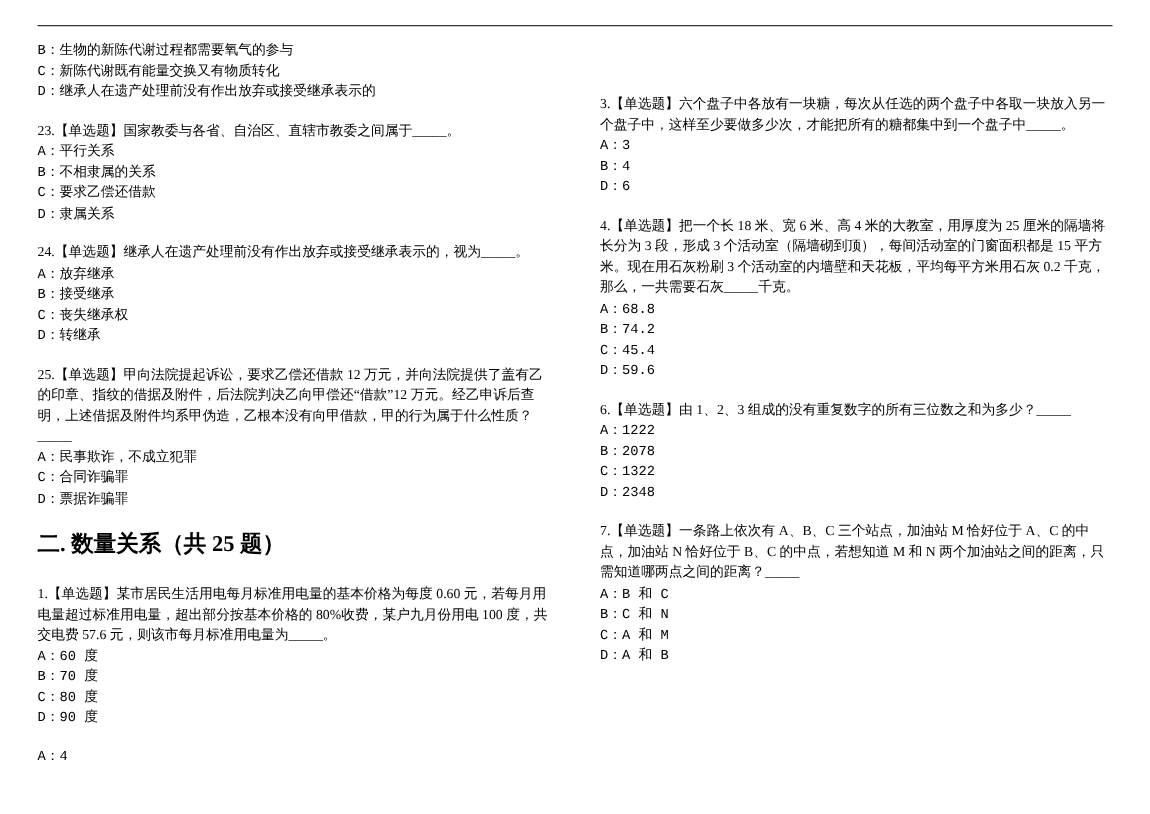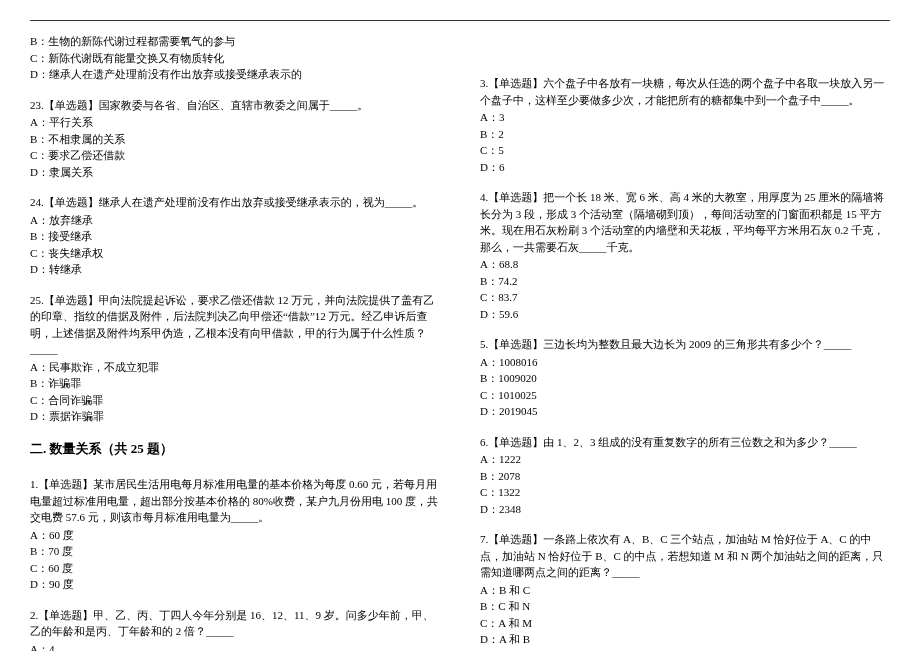--- a/index.html
+++ b/index.html
@@ -28,24 +28,25 @@
     min-width: 0;
   }
   .q-block {
     margin-bottom: 14px;
   }
   .q-text {
     margin-bottom: 1px;
   }
   .opt {
     margin-bottom: 0px;
+    font-family: Liberation Mono, monospace;
   }
   .section-title {
     font-weight: bold;
-    font-size: 13px;
+    font-size: 18px;
     margin: 10px 0 18px 0;
   }
 </style>
 </head>
 <body>
 
 <hr class="hr-line">
 
 <div class="columns">
 
@@ -69,70 +70,60 @@
       <div class="q-text">24.【单选题】继承人在遗产处理前没有作出放弃或接受继承表示的，视为_____。</div>
       <div class="opt">A：放弃继承</div>
       <div class="opt">B：接受继承</div>
       <div class="opt">C：丧失继承权</div>
       <div class="opt">D：转继承</div>
     </div>
 
     <div class="q-block">
       <div class="q-text">25.【单选题】甲向法院提起诉讼，要求乙偿还借款 12 万元，并向法院提供了盖有乙的印章、指纹的借据及附件，后法院判决乙向甲偿还“借款”12 万元。经乙申诉后查明，上述借据及附件均系甲伪造，乙根本没有向甲借款，甲的行为属于什么性质？_____</div>
       <div class="opt">A：民事欺诈，不成立犯罪</div>
-      <div class="opt">B：诈骗罪</div>
       <div class="opt">C：合同诈骗罪</div>
       <div class="opt">D：票据诈骗罪</div>
     </div>
 
     <div class="section-title">二. 数量关系（共 25 题）</div>
 
     <div class="q-block">
       <div class="q-text">1.【单选题】某市居民生活用电每月标准用电量的基本价格为每度 0.60 元，若每月用电量超过标准用电量，超出部分按基本价格的 80%收费，某户九月份用电 100 度，共交电费 57.6 元，则该市每月标准用电量为_____。</div>
       <div class="opt">A：60 度</div>
       <div class="opt">B：70 度</div>
-      <div class="opt">C：60 度</div>
+      <div class="opt">C：80 度</div>
       <div class="opt">D：90 度</div>
     </div>
 
     <div class="q-block">
-      <div class="q-text">2.【单选题】甲、乙、丙、丁四人今年分别是 16、12、11、9 岁。问多少年前，甲、乙的年龄和是丙、丁年龄和的 2 倍？_____</div>
       <div class="opt">A：4</div>
 
     </div>
 
   </div>
 
   <div class="col">
 
     <div style="height:42px;"></div>
 
     <div class="q-block">
       <div class="q-text">3.【单选题】六个盘子中各放有一块糖，每次从任选的两个盘子中各取一块放入另一个盘子中，这样至少要做多少次，才能把所有的糖都集中到一个盘子中_____。</div>
       <div class="opt">A：3</div>
-      <div class="opt">B：2</div>
-      <div class="opt">C：5</div>
+      <div class="opt">B：4</div>
       <div class="opt">D：6</div>
     </div>
 
     <div class="q-block">
       <div class="q-text">4.【单选题】把一个长 18 米、宽 6 米、高 4 米的大教室，用厚度为 25 厘米的隔墙将长分为 3 段，形成 3 个活动室（隔墙砌到顶），每间活动室的门窗面积都是 15 平方米。现在用石灰粉刷 3 个活动室的内墙壁和天花板，平均每平方米用石灰 0.2 千克，那么，一共需要石灰_____千克。</div>
       <div class="opt">A：68.8</div>
       <div class="opt">B：74.2</div>
-      <div class="opt">C：83.7</div>
+      <div class="opt">C：45.4</div>
       <div class="opt">D：59.6</div>
     </div>
 
-    <div class="q-block">
-      <div class="q-text">5.【单选题】三边长均为整数且最大边长为 2009 的三角形共有多少个？_____</div>
-      <div class="opt">A：1008016</div>
-      <div class="opt">B：1009020</div>
-      <div class="opt">C：1010025</div>
-      <div class="opt">D：2019045</div>
-    </div>
 
     <div class="q-block">
       <div class="q-text">6.【单选题】由 1、2、3 组成的没有重复数字的所有三位数之和为多少？_____</div>
       <div class="opt">A：1222</div>
       <div class="opt">B：2078</div>
       <div class="opt">C：1322</div>
       <div class="opt">D：2348</div>
     </div>
 
     <div class="q-block">

